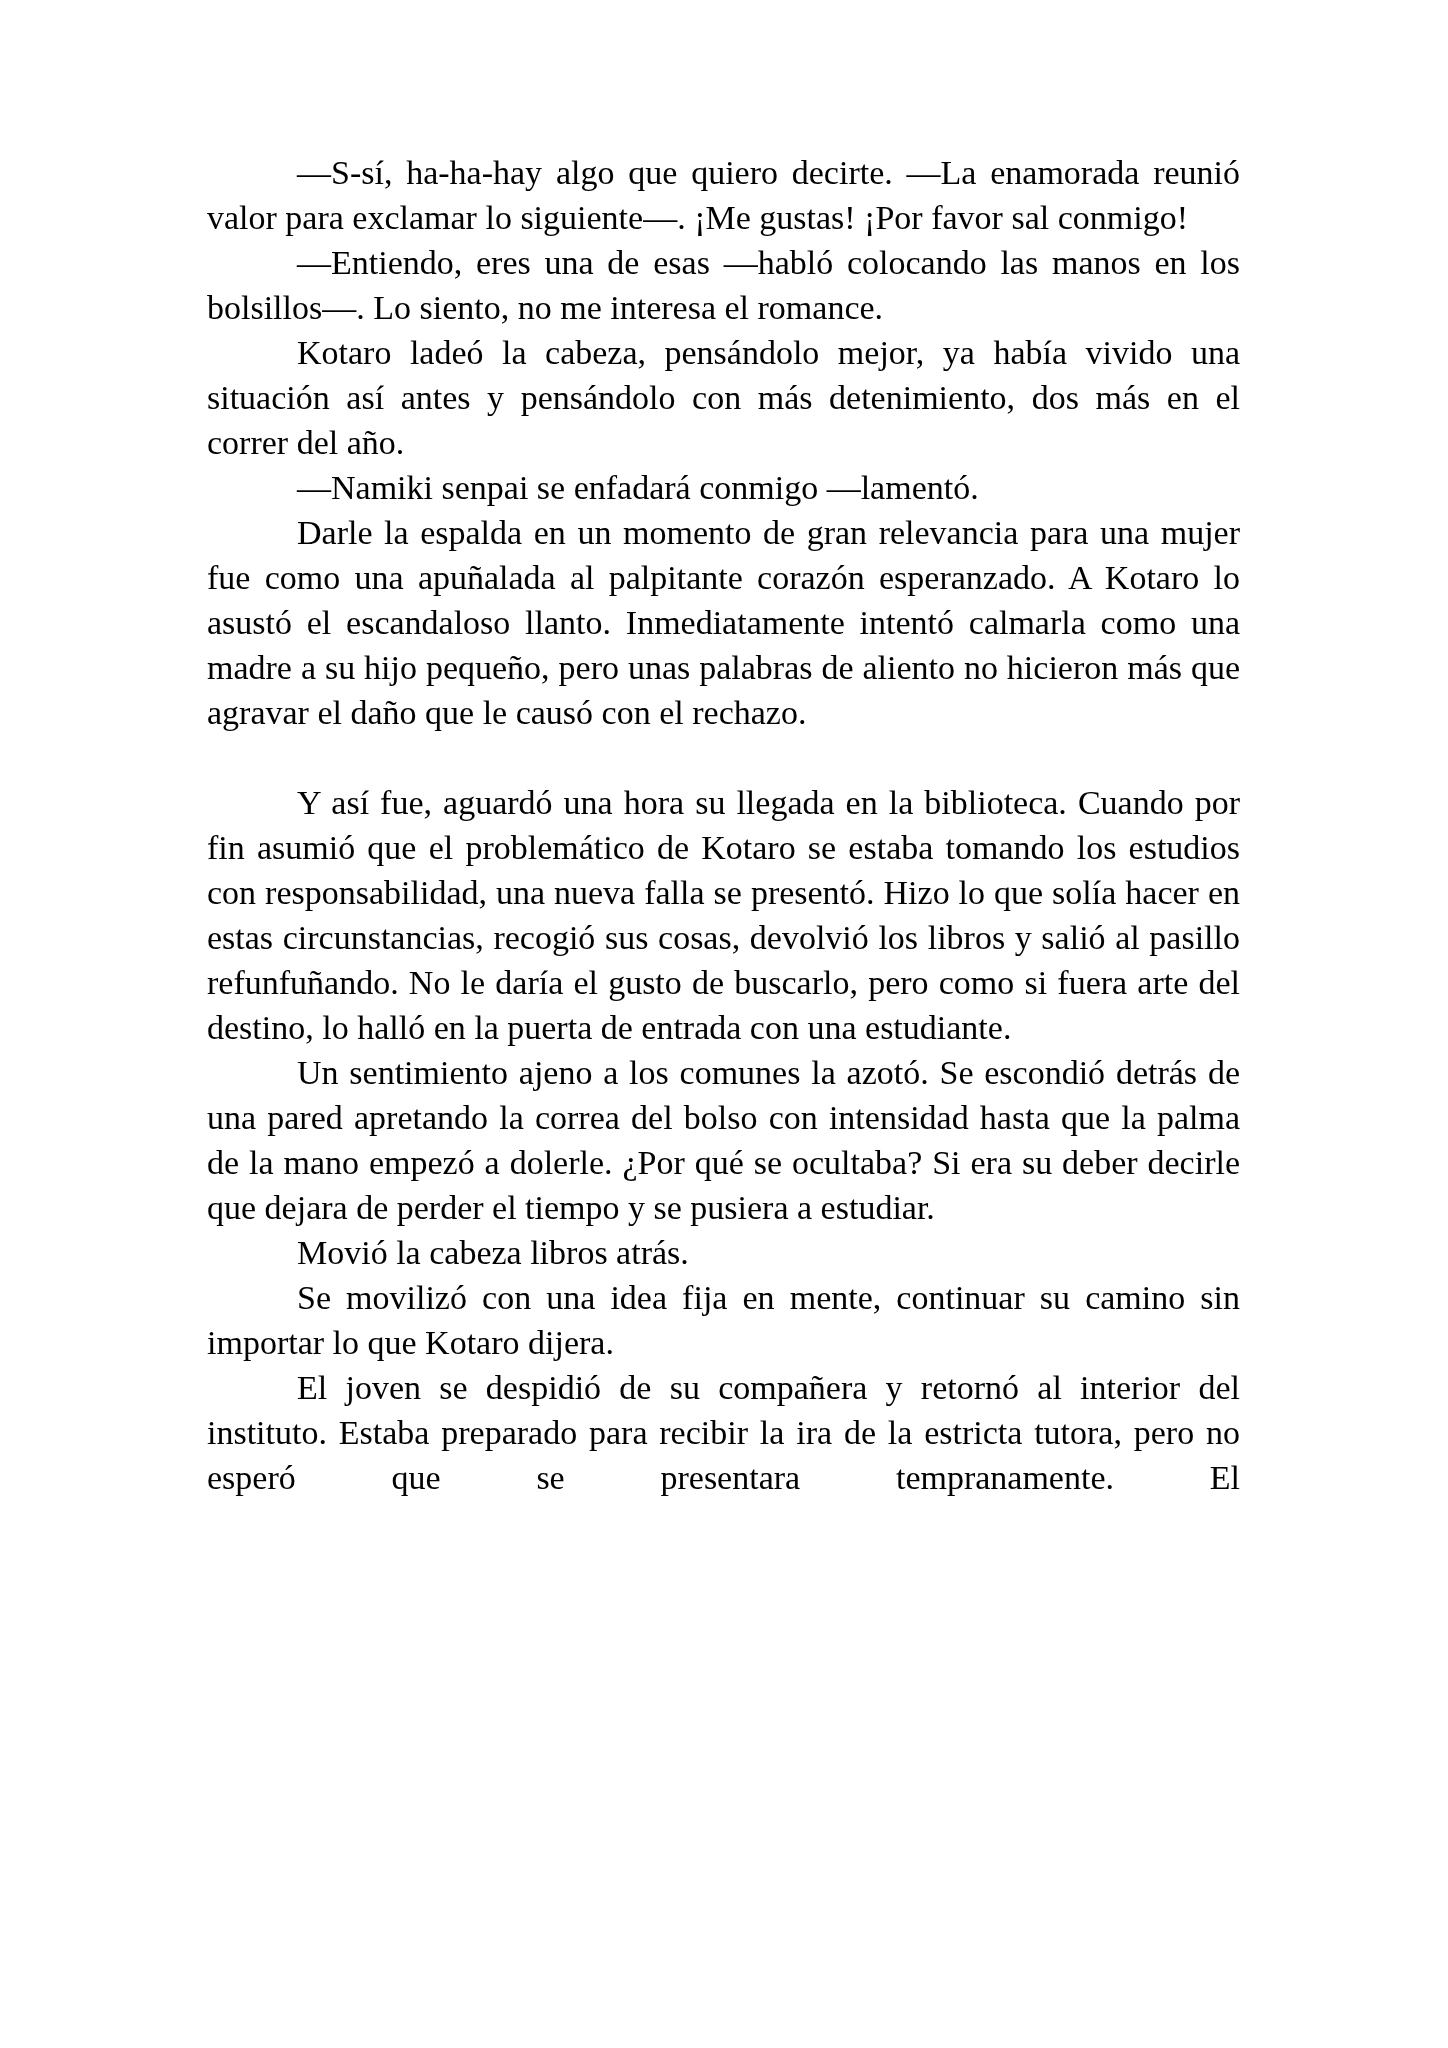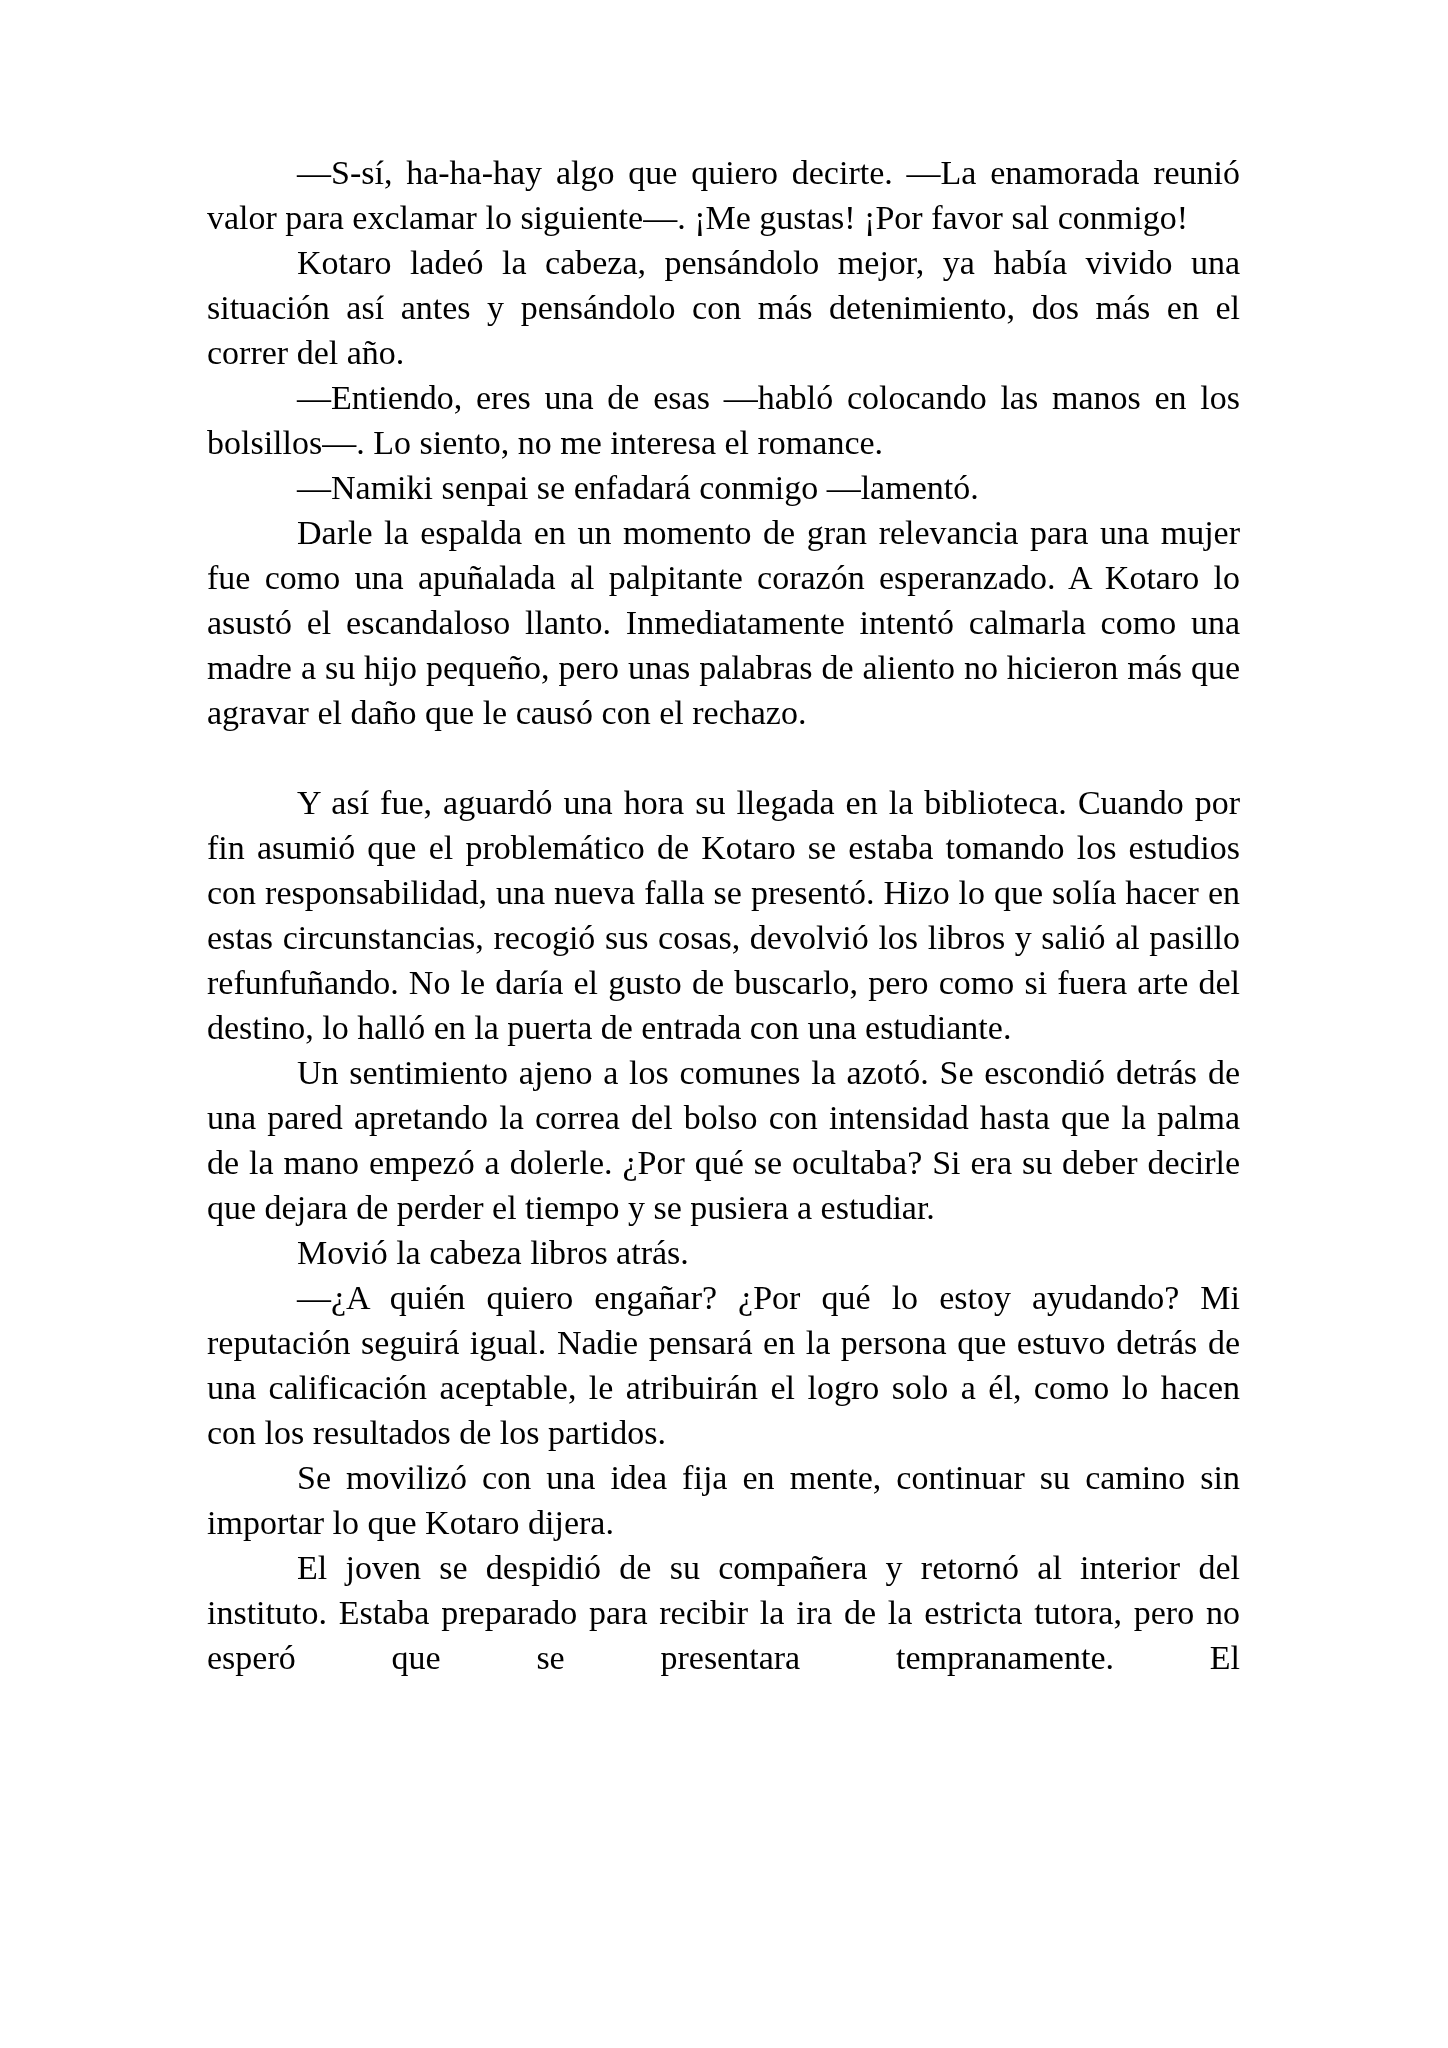--- a/index.html
+++ b/index.html
@@ -37,25 +37,24 @@
   .scene-break {
     height: 45px;
   }
 </style>
 </head>
 <body>
 
 <div class="page">
   <div class="text-block">
     <p class="para">—S-sí, ha-ha-hay algo que quiero decirte. —La enamorada reunió valor para exclamar lo siguiente—. ¡Me gustas! ¡Por favor sal conmigo!</p>
+    <p class="para">—Entiendo, eres una de esas —habló colocando las manos en los bolsillos—. Lo siento, no me interesa el romance.</p>
     <p class="para">Kotaro ladeó la cabeza, pensándolo mejor, ya había vivido una situación así antes y pensándolo con más detenimiento, dos más en el correr del año.</p>
-    <p class="para">—Entiendo, eres una de esas —habló colocando las manos en los bolsillos—. Lo siento, no me interesa el romance.</p>
     <p class="para">—Namiki senpai se enfadará conmigo —lamentó.</p>
     <p class="para">Darle la espalda en un momento de gran relevancia para una mujer fue como una apuñalada al palpitante corazón esperanzado. A Kotaro lo asustó el escandaloso llanto. Inmediatamente intentó calmarla como una madre a su hijo pequeño, pero unas palabras de aliento no hicieron más que agravar el daño que le causó con el rechazo.</p>
     <div class="scene-break"></div>
     <p class="para">Y así fue, aguardó una hora su llegada en la biblioteca. Cuando por fin asumió que el problemático de Kotaro se estaba tomando los estudios con responsabilidad, una nueva falla se presentó. Hizo lo que solía hacer en estas circunstancias, recogió sus cosas, devolvió los libros y salió al pasillo refunfuñando. No le daría el gusto de buscarlo, pero como si fuera arte del destino, lo halló en la puerta de entrada con una estudiante.</p>
     <p class="para">Un sentimiento ajeno a los comunes la azotó. Se escondió detrás de una pared apretando la correa del bolso con intensidad hasta que la palma de la mano empezó a dolerle. ¿Por qué se ocultaba? Si era su deber decirle que dejara de perder el tiempo y se pusiera a estudiar.</p>
     <p class="para">Movió la cabeza libros atrás.</p>
-    <p class="para">—¿A quién quiero engañar? ¿Por qué lo estoy ayudando? Mi reputación seguirá igual. Nadie pensará en la persona que estuvo detrás de una calificación aceptable, le atribuirán el logro solo a él, como lo hacen con los resultados de los partidos.</p>
     <p class="para">Se movilizó con una idea fija en mente, continuar su camino sin importar lo que Kotaro dijera.</p>
     <p class="para continues">El joven se despidió de su compañera y retornó al interior del instituto. Estaba preparado para recibir la ira de la estricta tutora, pero no esperó que se presentara tempranamente. El</p>
   </div>
 </div>
 
 </body></html>

